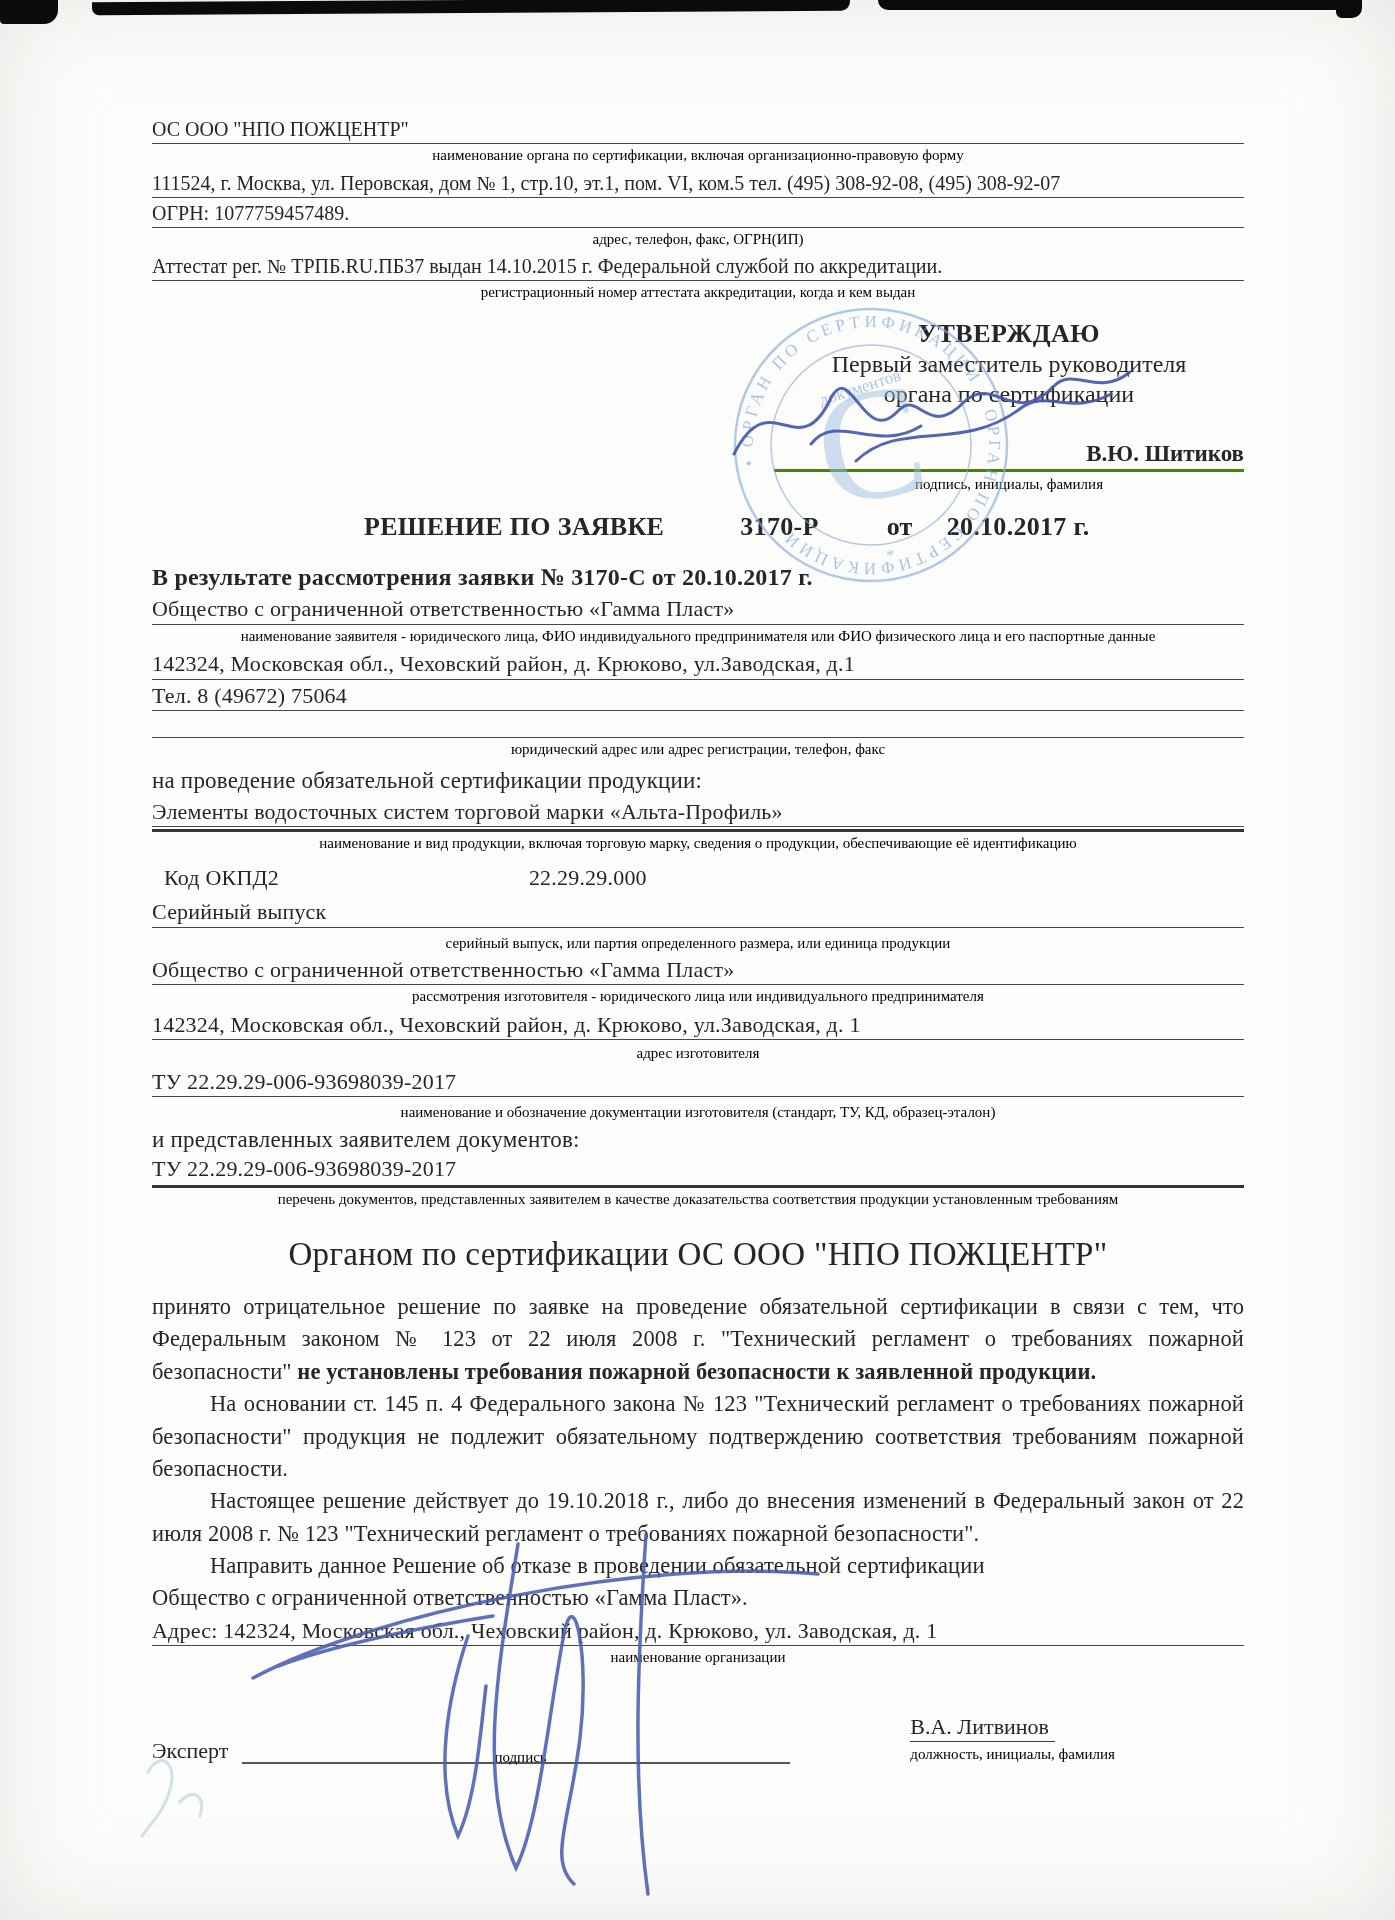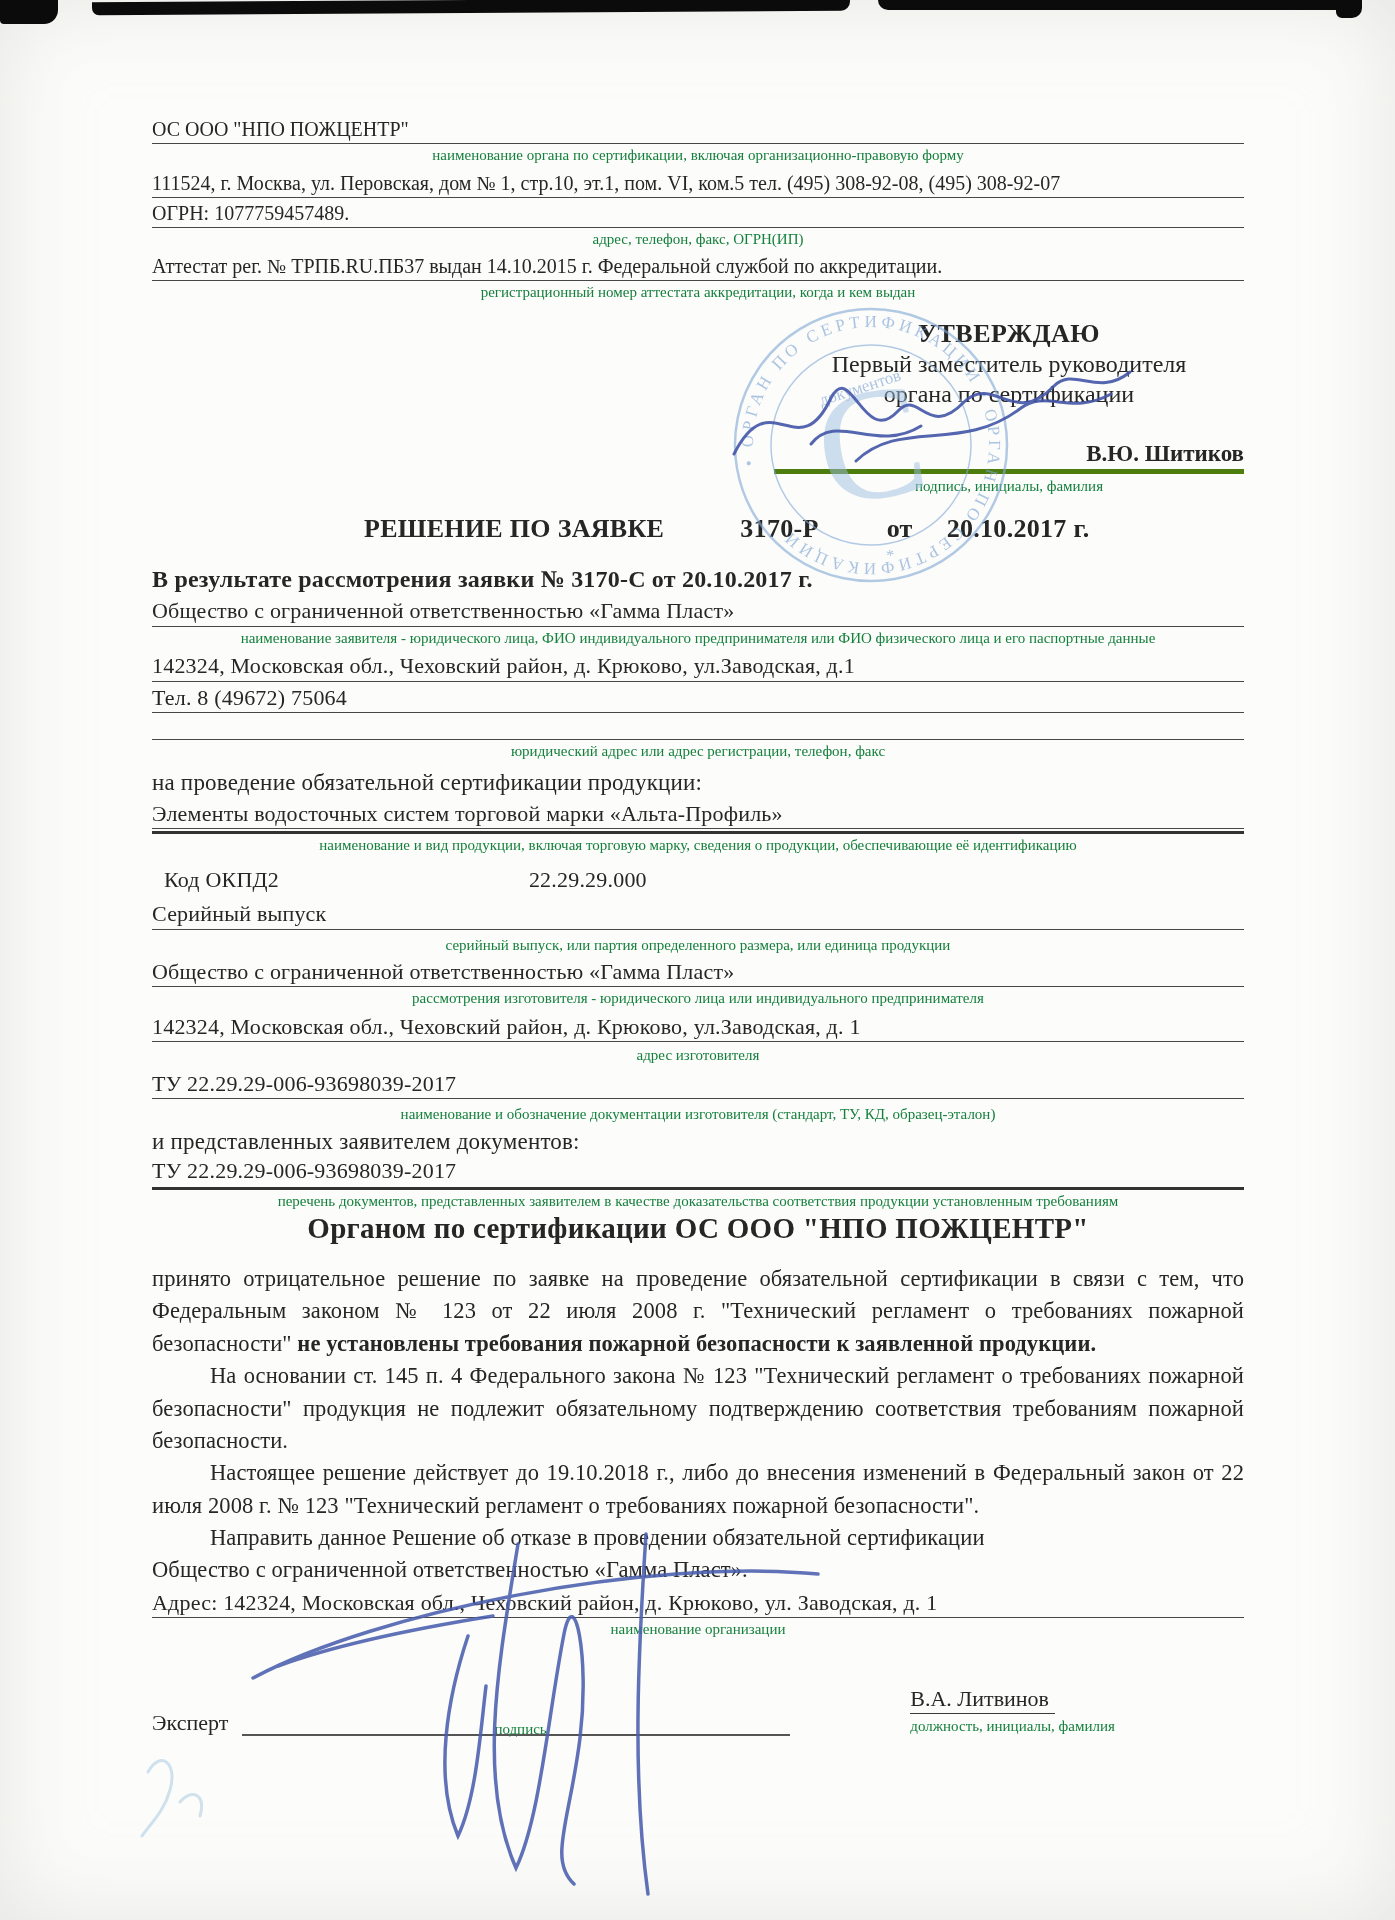--- a/index.html
+++ b/index.html
@@ -18,49 +18,49 @@
   .art1{left:0;top:0;width:58px;height:24px;border-radius:0 0 14px 4px;}
   .art2{left:92px;top:0;width:758px;height:13px;border-radius:0 0 9px 7px;transform:rotate(-.35deg);}
   .art3{left:878px;top:0;width:468px;height:10px;border-radius:0 0 7px 12px;}
   .art4{left:1336px;top:0;width:26px;height:18px;border-radius:0 0 10px 6px;}
 
   .content{position:absolute;left:152px;top:116px;width:1092px;}
 
   .field{font-size:22px;line-height:1.3;letter-spacing:.2px;}
   .hline{font-size:20px;line-height:1.35;}
   .uline{border-bottom:1px solid #474747;}
-  .caption{font-size:15px;line-height:1.3;color:#15803d;text-align:center;}
+  .caption{font-size:15px;line-height:1.3;color:#000000;text-align:center;}
   .lead{font-size:23px;font-weight:normal;letter-spacing:.2px;}
   .thickline{height:0;border-top:3px solid #333;margin-top:2px;}
 
   .mt2{margin-top:2px;}  .mt4{margin-top:4px;}  .mt6{margin-top:6px;}
   .mt8{margin-top:8px;}
 
   
   .approval{width:470px;margin-left:auto;margin-top:16px;text-align:center;}
   .approval .app-label{font-size:26px;font-weight:bold;letter-spacing:.5px;}
   .approval .app-pos{font-size:24px;line-height:1.25;}
   .app-sigrow{display:flex;align-items:flex-end;justify-content:flex-end;
-              border-bottom:5px solid #4d7c0f;height:58px;padding-bottom:2px;}
+              border-bottom:3px solid #4d7c0f;height:58px;padding-bottom:2px;}
   .app-name{font-size:23px;font-weight:bold;white-space:nowrap;}
   .approval .caption{margin-top:3px;}
 
   
   .title-row{display:flex;align-items:baseline;margin-top:18px;padding-left:212px;
              font-size:26px;font-weight:bold;letter-spacing:.3px;}
   .title-row .t-num{margin-left:76px;}
   .title-row .t-prep{margin-left:68px;}
   .title-row .t-date{margin-left:34px;}
 
   .intro{font-size:24px;font-weight:bold;margin-top:22px;letter-spacing:.2px;}
 
   .code-row{display:flex;align-items:baseline;padding-left:12px;margin-top:10px;}
   .code-row .code-value{margin-left:250px;}
 
-  .decision-heading{font-size:29px;font-weight:bold;text-align:center;letter-spacing:.3px;}
+  .decision-heading{font-size:33px;font-weight:normal;text-align:center;margin-top:26px;letter-spacing:.3px;}
 
   .para{font-size:22.5px;line-height:1.44;text-align:justify;margin:0;letter-spacing:.1px;}
   .para.first{margin-top:18px;}
   .para.indent{text-indent:58px;}
 
   
   .footer-row{display:flex;align-items:flex-end;margin-top:46px;}
   .f-label{font-size:22px;white-space:nowrap;}
   .f-sigline{width:548px;margin-left:14px;border-bottom:2px solid #555;position:relative;height:30px;}
   .f-sigline .caption{position:absolute;left:46%;top:16px;}

